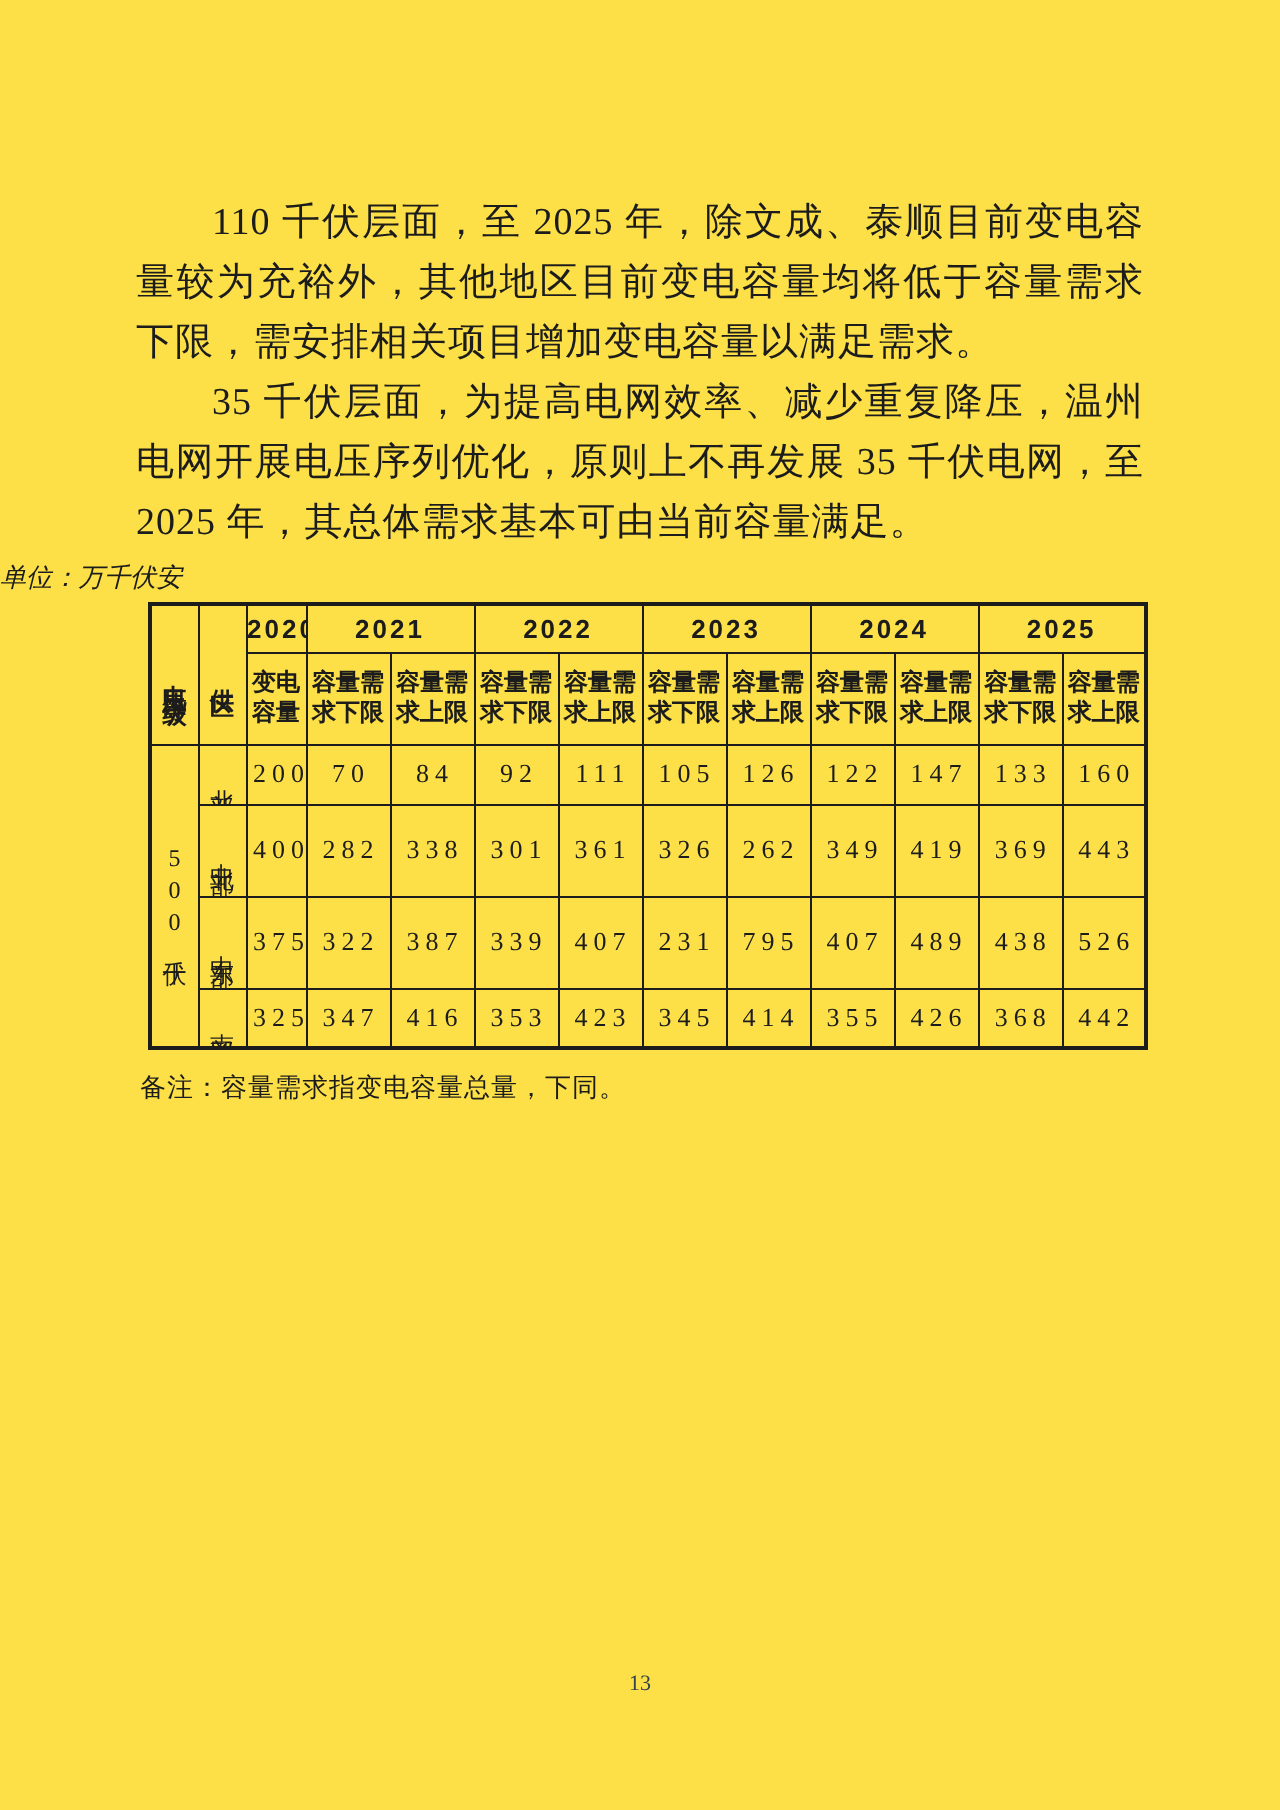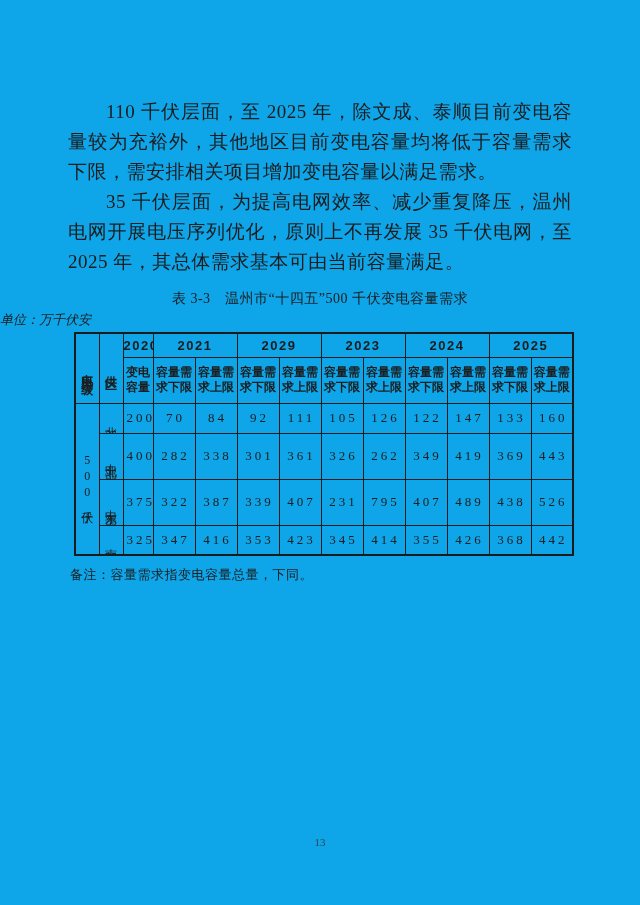--- a/index.html
+++ b/index.html
@@ -3,21 +3,21 @@
 <meta charset="utf-8">
 <style>
   html, body { margin: 0; padding: 0; }
   body {
     width: 640px; height: 905px;
     background: #ffffff;
     font-family: "Liberation Serif", "DejaVu Serif", serif;
     color: #1c1c1c;
     overflow: hidden;
   }
-  .page { position: relative; width: 640px; height: 905px; background: #0ea5e9; }
+  .page { position: relative; width: 640px; height: 905px; background: #fde047; }
 
   .body-text { padding: 97px 68px 0 68px; }
   .para {
     margin: 0;
     font-size: 19px;
     line-height: 30px;
     text-align: justify;
     text-indent: 2em;
     letter-spacing: 0.5px;
   }
@@ -108,21 +108,20 @@
 </head>
 <body>
 
 <div class="page">
 
   <div class="body-text">
     <p class="para">110 千伏层面，至 2025 年，除文成、泰顺目前变电容量较为充裕外，其他地区目前变电容量均将低于容量需求下限，需安排相关项目增加变电容量以满足需求。</p>
     <p class="para">35 千伏层面，为提高电网效率、减少重复降压，温州电网开展电压序列优化，原则上不再发展 35 千伏电网，至 2025 年，其总体需求基本可由当前容量满足。</p>
   </div>
 
-  <div class="table-title">表 3-3　温州市“十四五”500 千伏变电容量需求</div>
   <div class="unit-label">单位：万千伏安</div>
 
   <div class="tbl-wrap">
     <table class="cap-table">
       <colgroup>
         <col class="c-volt">
           <col class="c-area">
           <col class="c-cap">
         <col class="c-num">
           <col class="c-num">
@@ -134,21 +133,21 @@
           <col class="c-num">
           <col class="c-num">
           <col class="c-num">
       </colgroup>
       <tbody>
         <tr class="hrow1">
           <th rowspan="2"><span class="vert hdr">电压等级</span></th>
           <th rowspan="2"><span class="vert hdr">供区</span></th>
           <th class="hdr year">2020</th>
           <th class="hdr year" colspan="2">2021</th>
-          <th class="hdr year" colspan="2">2029</th>
+          <th class="hdr year" colspan="2">2022</th>
           <th class="hdr year" colspan="2">2023</th>
           <th class="hdr year" colspan="2">2024</th>
           <th class="hdr year" colspan="2">2025</th>
         </tr>
         <tr class="hrow2">
           <th class="hdr sub">变电容量</th>
           <th class="hdr sub">容量需求下限</th>
           <th class="hdr sub">容量需求上限</th>
           <th class="hdr sub">容量需求下限</th>
           <th class="hdr sub">容量需求上限</th>

